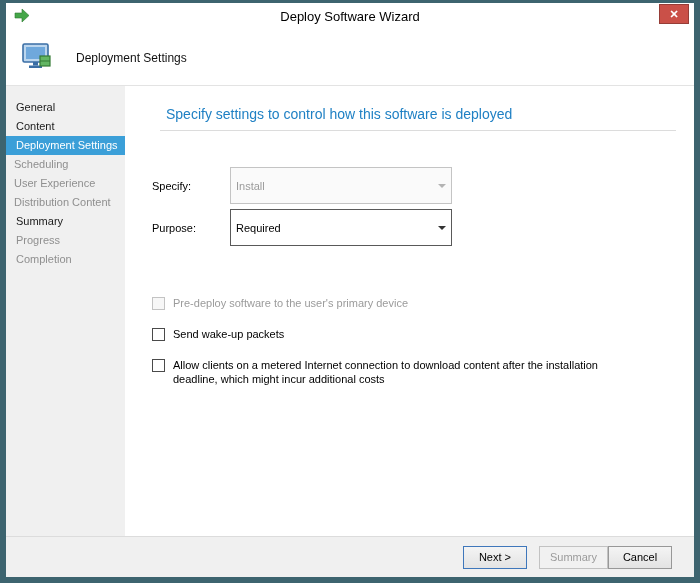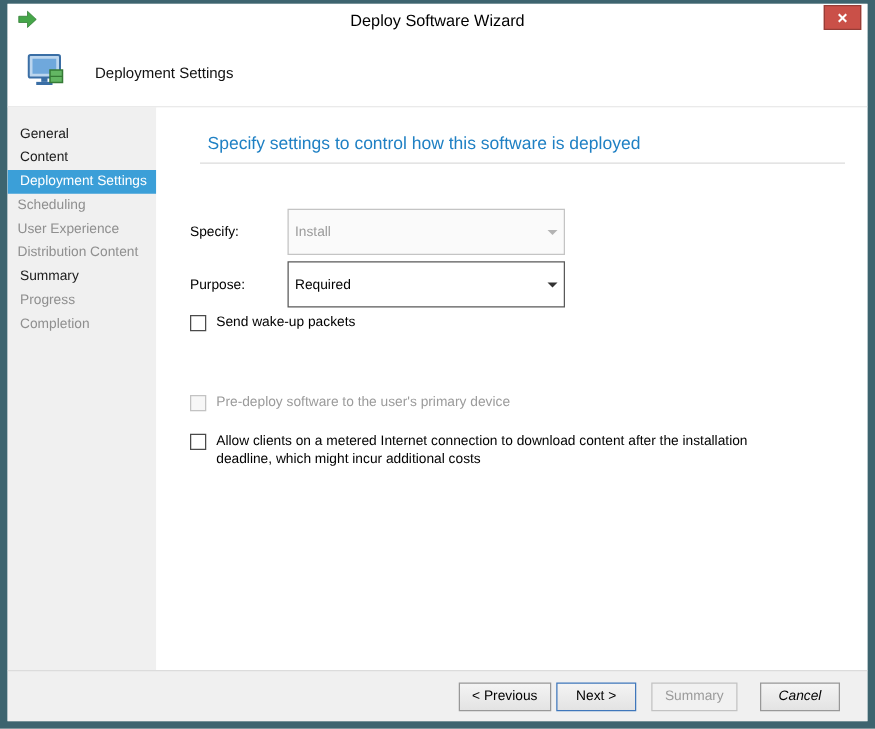--- a/index.html
+++ b/index.html
@@ -63,21 +63,21 @@
     height:41px;flex:0 0 auto;background:#f0f0f0;border-top:1px solid #dcdcdc;
     display:flex;align-items:center;justify-content:flex-end;padding-right:22px;
   }
   .btn{
     height:23px;min-width:64px;padding:0 10px;font-size:11px;color:#000;
     background:linear-gradient(to bottom,#f4f4f4,#e3e3e3);
     border:1px solid #989898;display:flex;align-items:center;justify-content:center;cursor:pointer;
   }
   .btn.default{border-color:#3f77bb;}
   .btn.disabled{color:#9b9b9b;border-color:#c2c2c2;background:#f1f1f1;cursor:default;}
-  .gap4{margin-left:4px;} .gap12{margin-left:12px;} .gap18{margin-left:18px;font-style:italic;}
+  .gap4{margin-left:4px;} .gap12{margin-left:12px;} .gap18{}
 </style>
 </head>
 <body>
 
 <div class="window">
   <div class="window-inner">
 
     <div class="titlebar">
       <span class="app-icon">
         <svg width="16" height="16" viewBox="0 0 16 16">
@@ -135,38 +135,37 @@
         <div class="form-row">
           <span class="form-label">Purpose:</span>
           <div class="combo">
             <span>Required</span>
             <span class="arrow-zone">
               <span class="arrow"></span>
             </span>
           </div>
         </div>
 
+        <div class="check-row first disabled">
+          <span class="checkbox"></span>
+          <span class="check-label">Pre-deploy software to the user's primary device</span>
+        </div>
+
         <div class="check-row">
           <span class="checkbox"></span>
           <span class="check-label">Send wake-up packets</span>
-        </div>
-
-        <div class="check-row first disabled">
-          <span class="checkbox"></span>
-          <span class="check-label">Pre-deploy software to the user's primary device</span>
         </div>
 
         <div class="check-row">
           <span class="checkbox"></span>
           <span class="check-label">Allow clients on a metered Internet connection to download content after the installation deadline, which might incur additional costs</span>
         </div>
       </div>
     </div>
 
     <div class="footer">
-      <div class="btn">&lt; Previous</div>
       <div class="btn default gap4">Next &gt;</div>
       <div class="btn disabled gap12">Summary</div>
       <div class="btn gap18">Cancel</div>
     </div>
 
   </div>
 </div>
 
 </body></html>

